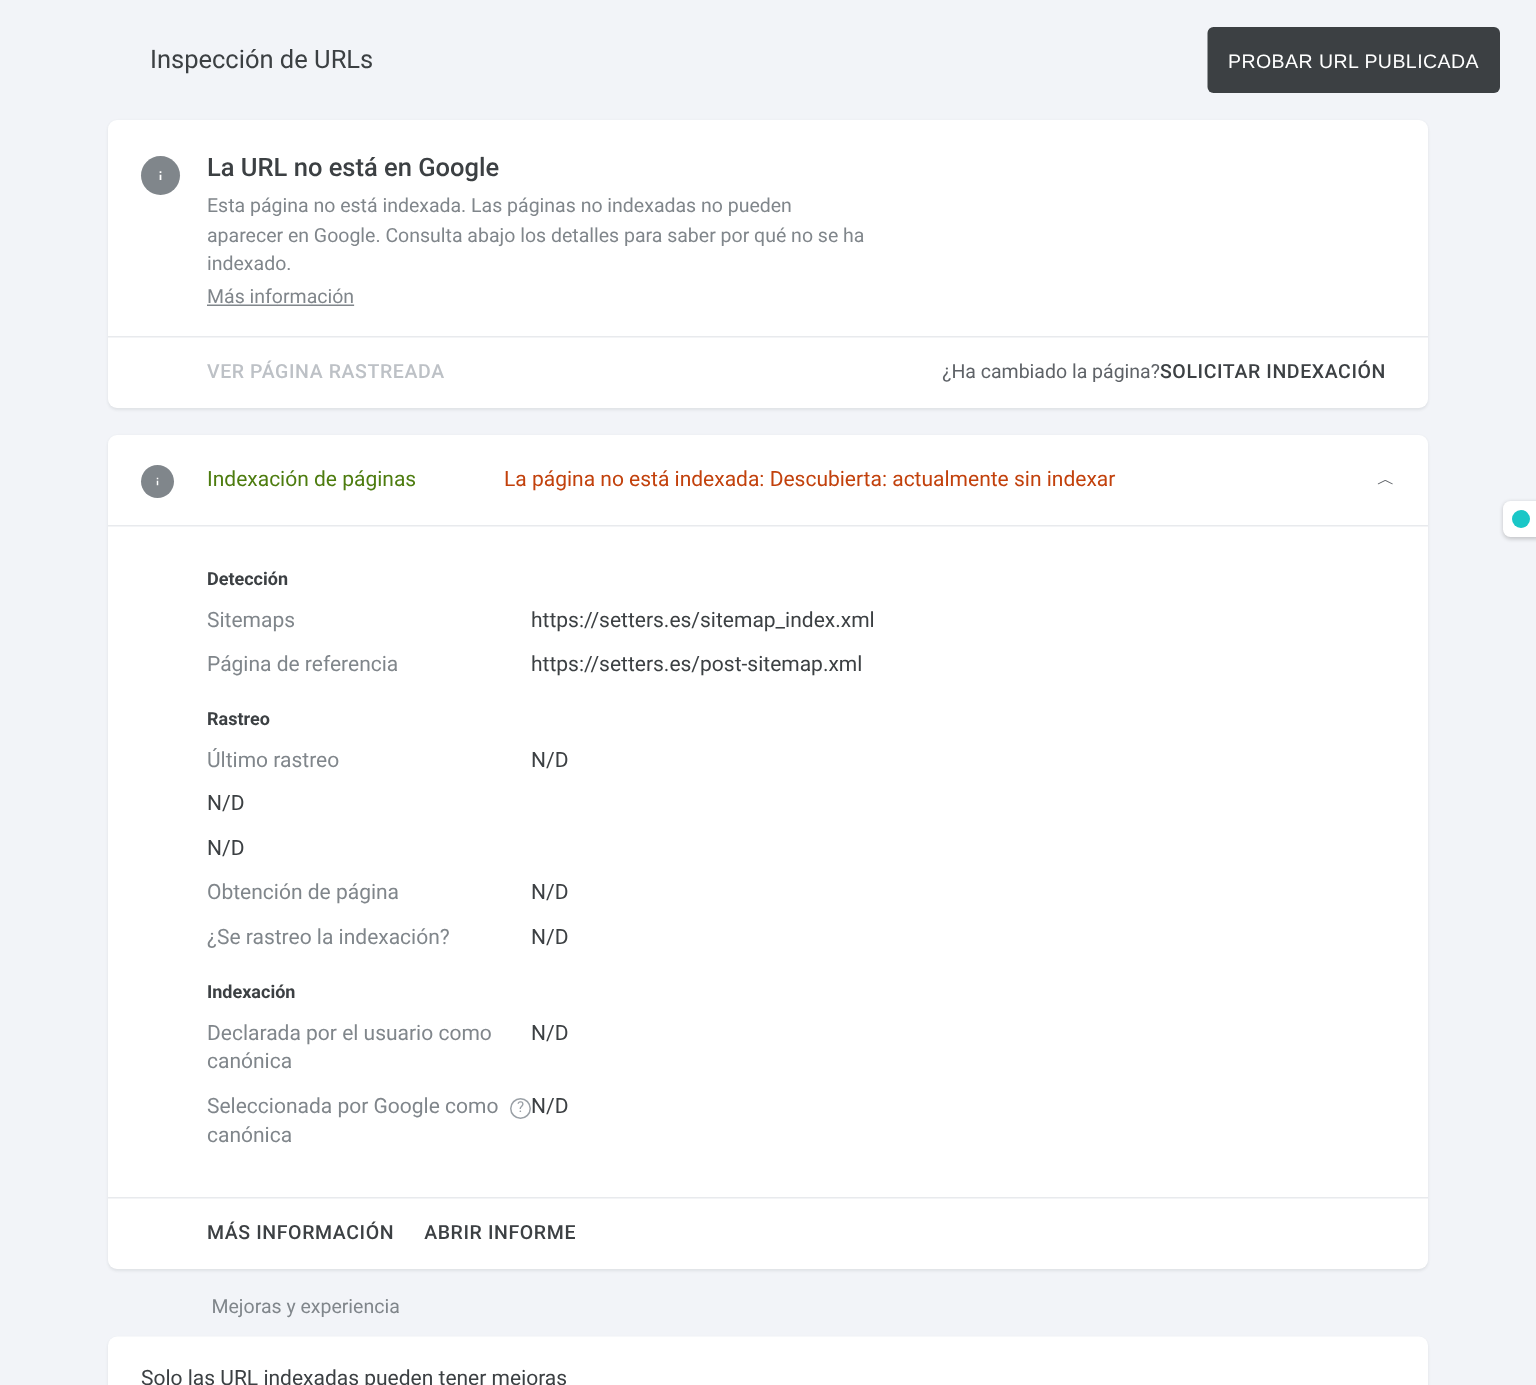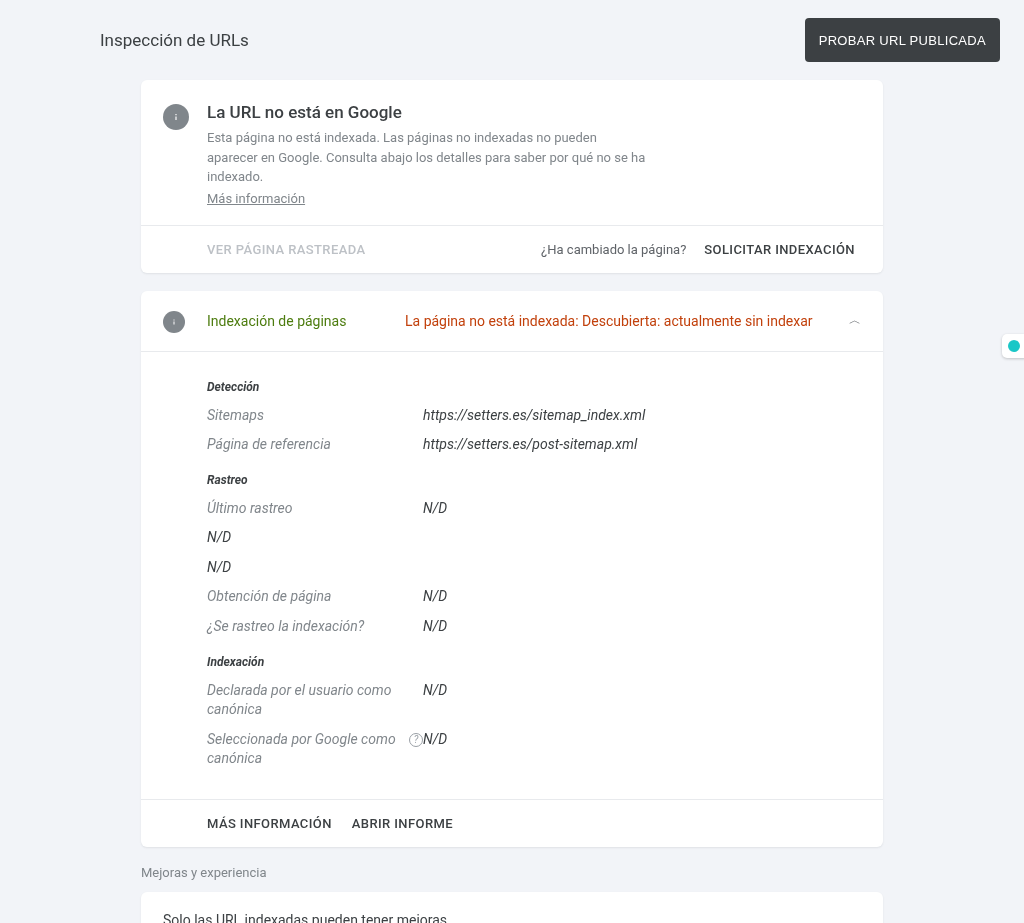--- a/index.html
+++ b/index.html
@@ -33,21 +33,21 @@
     font-size: 13px;
     font-weight: 500;
     letter-spacing: 0.3px;
     cursor: pointer;
   }
   .content { padding: 0 0 30px 0; }
   .card {
     background: #fff;
     border-radius: 6px;
     margin: 0 auto 18px auto;
-    width: 742px;
+    width: 880px;
     box-shadow: 0 1px 2px rgba(60,64,67,0.1);
     overflow: hidden;
   }
   .card-head {
     display: flex;
     padding: 22px 28px 18px 22px;
     border-bottom: 1px solid #e8eaed;
   }
   .info-icon {
     width: 26px; height: 26px; border-radius: 50%;
@@ -86,21 +86,20 @@
   }
   .link-disabled {
     font-size: 13px;
     font-weight: 500;
     color: #bdc1c6;
     letter-spacing: 0.4px;
   }
   .actions-right {
     display: flex;
     align-items: center;
-    gap: 18px;
   }
   .muted-q { font-size: 13px; color: #5f6368; }
   .link-action {
     font-size: 13px;
     font-weight: 500;
     color: #3c4043;
     letter-spacing: 0.4px;
     cursor: pointer;
   }
   .section-header {
@@ -120,21 +119,20 @@
     font-size: 14px;
     color: #c2410c;
     flex: 1;
   }
   .chevron {
     color: #5f6368;
     font-size: 12px;
   }
   .section-body {
     padding: 10px 28px 20px 66px;
-    font-style: italic;
   }
   .subhead {
     font-size: 12px;
     font-weight: 700;
     color: #3c4043;
     margin: 18px 0 12px 0;
   }
   .kv {
     display: flex;
     font-size: 14px;

